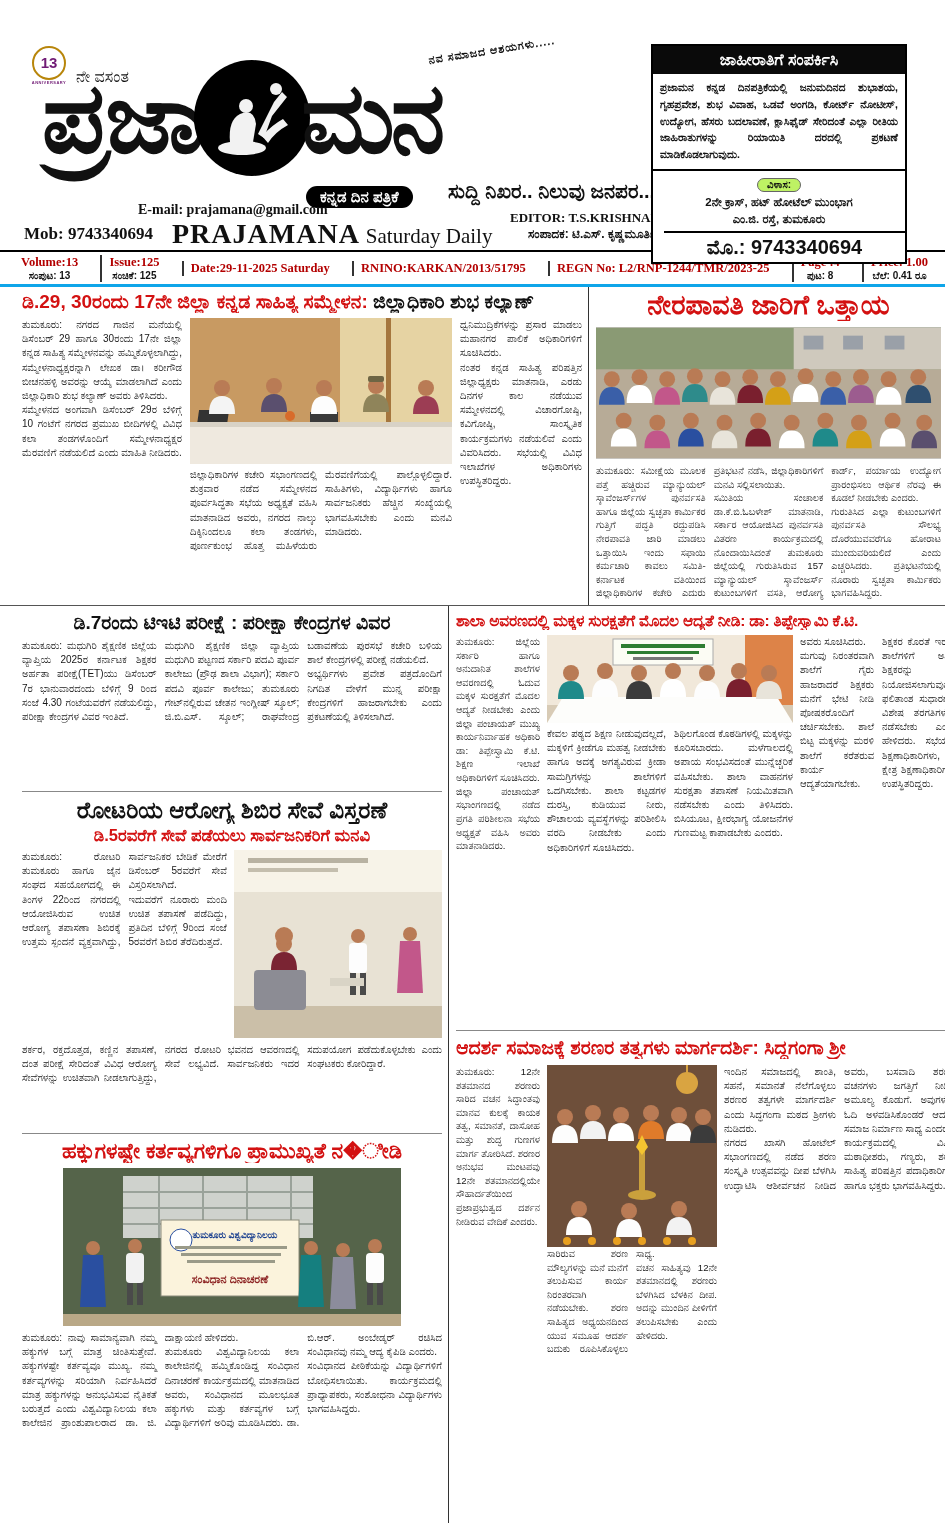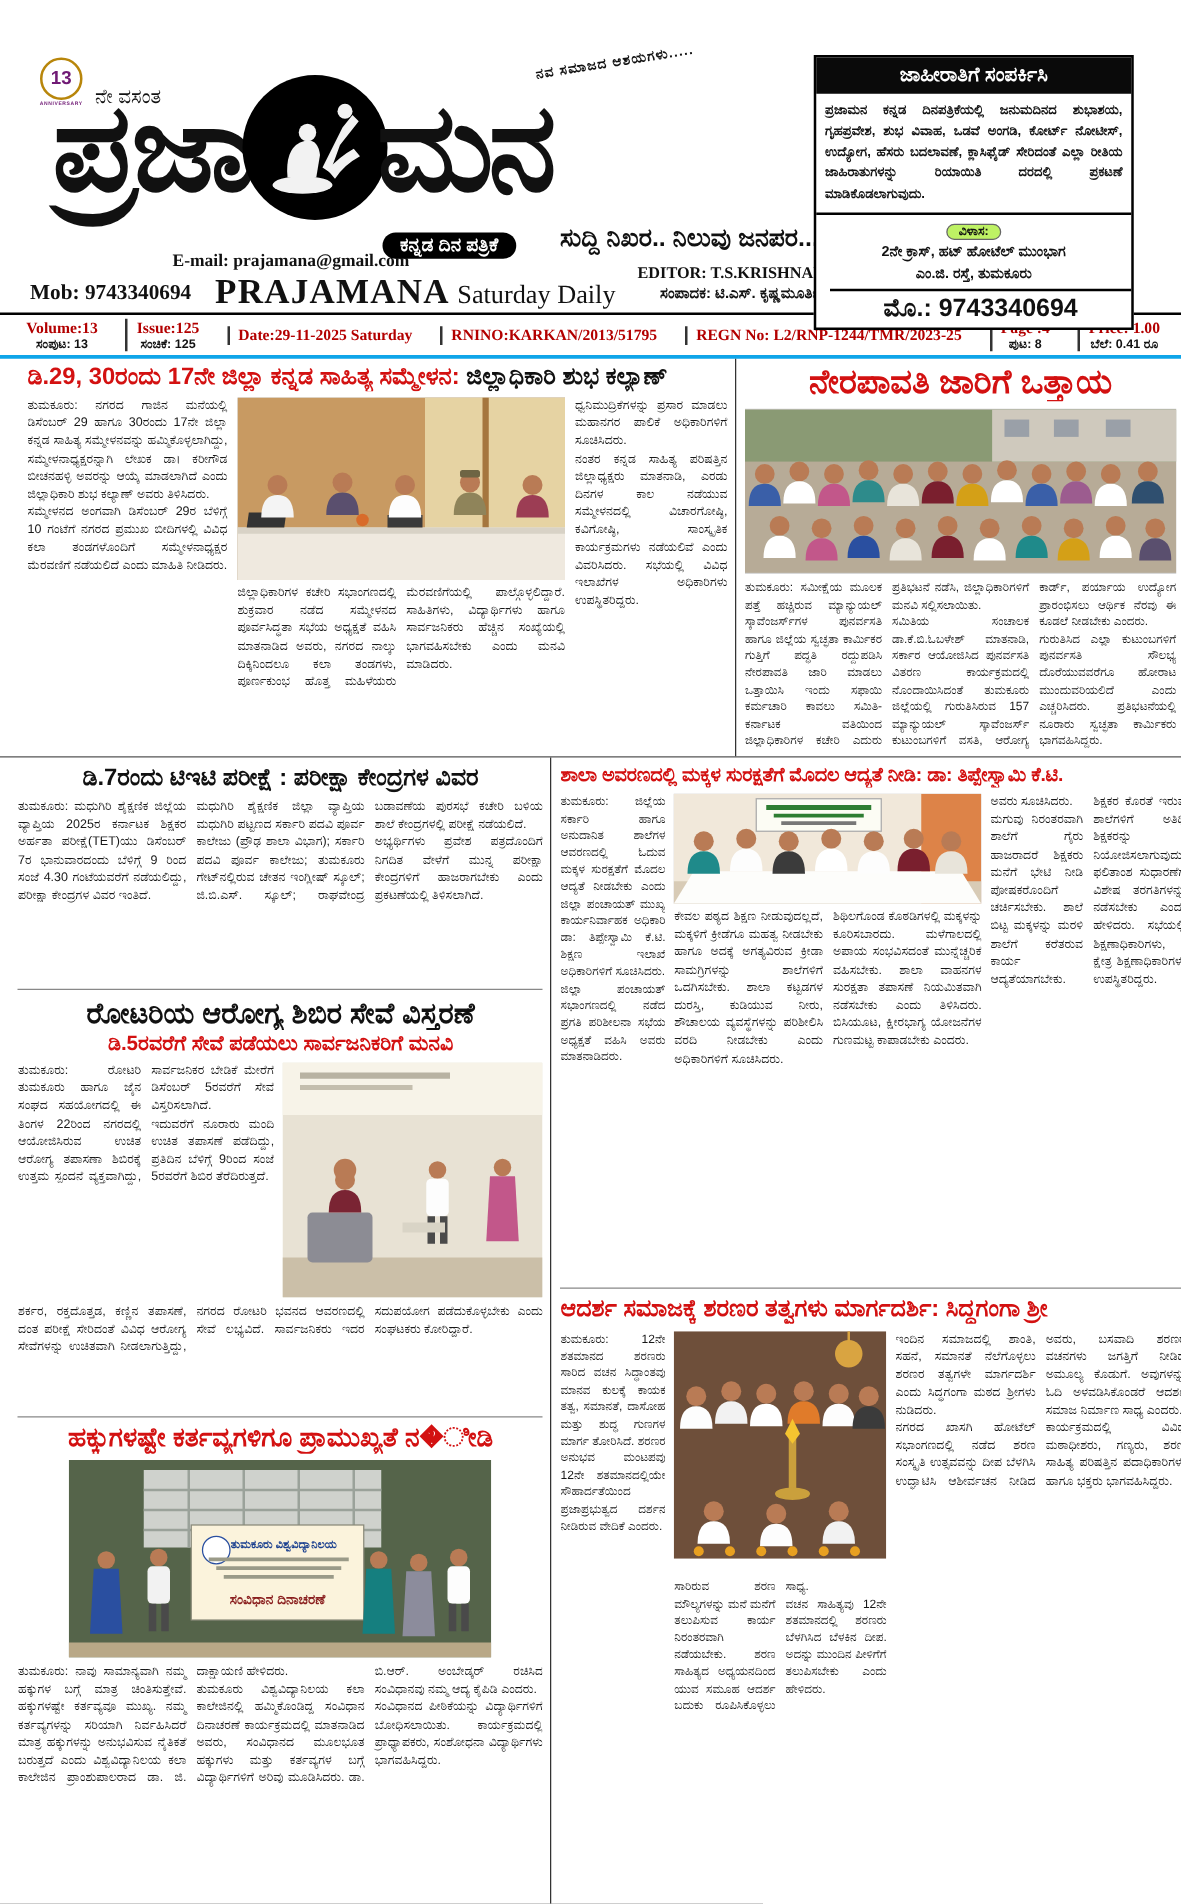--- a/index.html
+++ b/index.html
@@ -40,21 +40,21 @@
   .ad-phone{border-top:2px solid #000;font-size:20px;font-weight:bold;text-align:center;padding:3px 0;margin-left:11px;}
   
   #infobar{height:30px;border-top:2px solid #000;border-bottom:3px solid #0ea5e9;display:flex;
            align-items:center;justify-content:space-between;padding:1px 10px 1px 14px;}
   .ib-item{text-align:center;padding:0 7px;}
   .ib-item + .ib-item{border-left:2px solid #333;}
   .ib-en{color:#b30000;font-weight:bold;font-size:12.5px;font-family:"Liberation Serif",serif;white-space:nowrap;}
   .ib-kn{font-size:10px;font-weight:bold;white-space:nowrap;}
   .ib-kn:empty{display:none;}
   
-  .band{display:flex;padding-left:22px;padding-right:4px;box-sizing:border-box;justify-content:center;}
+  .band{display:flex;padding-left:22px;padding-right:4px;box-sizing:border-box;}
   #band1{height:318px;}
   #band2{height:921px;border-top:1px solid #555;}
   .vline{border-left:1.5px solid #333;}
   .headline{font-weight:800;white-space:nowrap;overflow:hidden;}
   .red{color:#d31111;}
   .body{font-size:10px;line-height:1.42;text-align:justify;white-space:pre-line;overflow:hidden;color:#171717;}
   .cols2{column-count:2;column-gap:8px;}
   .cols3{column-count:3;column-gap:8px;}
   .photo{display:block;width:100%;background:#ccc;}
   
@@ -90,21 +90,21 @@
   #shala .headline{font-size:15.5px;margin:6px 0 5px;letter-spacing:-.2px;}
   #shala-content{display:flex;gap:7px;height:384px;}
   #shala-colA{width:84px;font-size:9.6px;}
   #shala-center{width:246px;display:flex;flex-direction:column;gap:4px;}
   #shala-center .body{flex:1;}
   #shala-colR{flex:1;}
   #adarsha{border-top:1px solid #888;margin-top:4px;flex:1;overflow:hidden;}
   #adarsha .headline{font-size:19px;margin:6px 0 6px;}
   #ad-content{display:flex;gap:7px;height:452px;}
   #ad-col1{width:84px;font-size:9.6px;}
-  #ad-center{width:170px;display:flex;flex-direction:column;gap:16px;}
+  #ad-center{width:170px;display:flex;flex-direction:column;gap:0;}
   #ad-center svg{width:170px;height:182px;}
   #ad-center .body{flex:1;font-size:9.6px;}
   #ad-colR{flex:1;}
 </style>
 </head>
 <body>
 
 <svg width="0" height="0" style="position:absolute" aria-hidden="true">
   <defs>
     <g id="figS">

